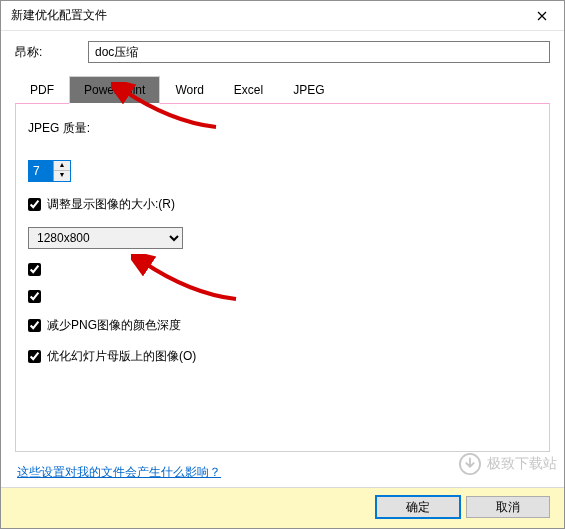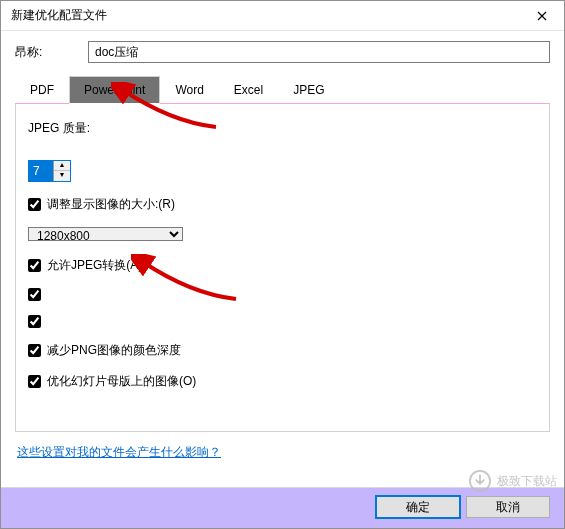--- a/index.html
+++ b/index.html
@@ -126,21 +126,21 @@
     gap: 6px;
     margin-bottom: 14px;
   }
   .chk input[type=checkbox] {
     width: 13px; height: 13px;
     accent-color: #000;
     margin:0;
   }
   .selectwrap select {
     width: 155px;
-    height: 14px;
+    height: 22px;
     border: 1px solid #7a7a7a;
     font-family: inherit;
     font-size: 12px;
     background: #f0f0f0;
     padding: 0 4px;
   }
   .helpline {
     margin-top: 8px;
     padding: 4px 2px 6px 2px;
   }
@@ -148,48 +148,47 @@
     color: #0066cc;
     text-decoration: underline;
     font-size: 12px;
   }
   .footer {
     border-top: 1px solid #d9d9d9;
     padding: 8px 14px 10px;
     display: flex;
     justify-content: flex-end;
     gap: 6px;
-    background: #c4b5fd;
-    margin-top: 20px;
+    background: #fef9c3;
   }
   .footer button {
     width: 84px;
     height: 22px;
     border: 1px solid #adadad;
     background: #e1e1e1;
     font-family: inherit;
     font-size: 12px;
   }
   .footer button.primary {
     border: 1px solid #0078d7;
     outline: 1px solid #0078d7;
     background: #e1e1e1;
   }
   
   .arrow { position: absolute; pointer-events: none; }
   
   .watermark {
     position: absolute;
     right: 8px;
-    bottom: 37px;
+    bottom: 54px;
     display: flex;
     align-items: center;
     gap: 6px;
     color: #bdbdbd;
-    font-size: 12px;
+    font-size: 14px;
     font-weight: 500;
     opacity: 0.85;
     pointer-events:none;
   }
   .watermark .logo {
     width: 22px; height: 22px;
   }
 </style>
 </head>
 <body>
@@ -234,24 +233,20 @@
         <input type="checkbox" checked="" style="">
         <span>调整显示图像的大小:(R)</span>
       </div>
 
       <div class="field selectwrap">
         <select>
           <option>1280x800</option>
         </select>
       </div>
 
-      <div class="chk">
-        <input type="checkbox" checked="" style="">
-        <span>允许JPEG转换(A)</span>
-      </div>
 
       <div class="chk">
         <input type="checkbox" checked="" style="">
       </div>
 
       <div class="chk">
         <input type="checkbox" checked="" style="">
       </div>
 
       <div class="chk">

